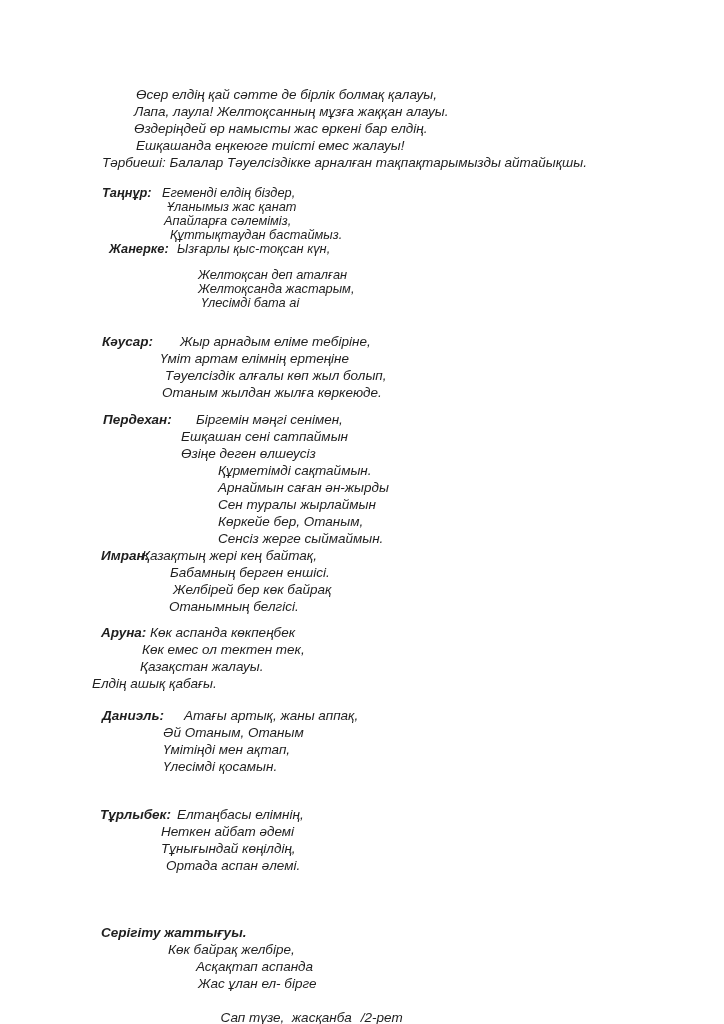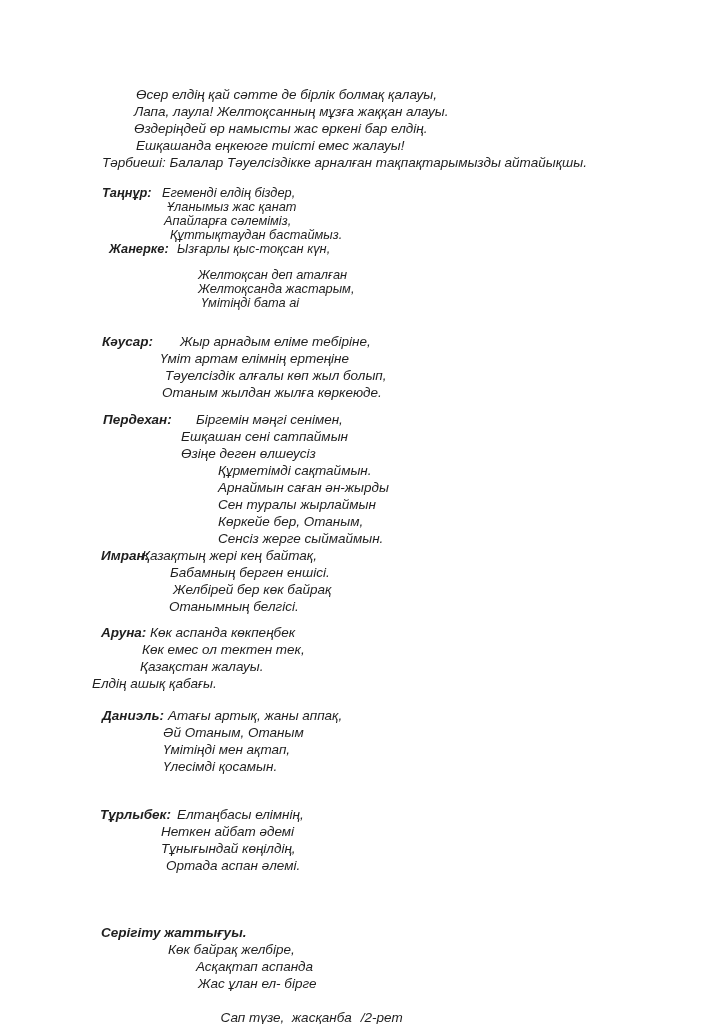--- a/index.html
+++ b/index.html
@@ -43,21 +43,21 @@
     <div class="ln" style="margin-left:167px">Ұланымыз жас қанат</div>
     <div class="ln" style="margin-left:164px">Апайларға сәлеміміз,</div>
     <div class="ln" style="margin-left:170px">Құттықтаудан бастаймыз.</div>
     <div class="ln">
       <span class="at sp" style="left:109px">Жанерке:</span>
       <span class="at" style="left:177px">Ызғарлы қыс-тоқсан күн,</span>
     </div>
     <div class="gap12"></div>
     <div class="ln" style="margin-left:198px">Желтоқсан деп аталған</div>
     <div class="ln" style="margin-left:198px">Желтоқсанда жастарым,</div>
-    <div class="ln" style="margin-left:201px">Үмітіңді бата аі</div>
+    <div class="ln" style="margin-left:201px">Үлесімді бата аі</div>
   </div>
 
   <div class="block" style="top:333px">
     <div class="ln">
       <span class="at sp" style="left:102px">Кәусар:</span>
       <span class="at" style="left:180px">Жыр арнадым еліме тебіріне,</span>
     </div>
     <div class="ln" style="margin-left:160px">Үміт артам елімнің ертеңіне</div>
     <div class="ln" style="margin-left:165px">Тәуелсіздік алғалы көп жыл болып,</div>
     <div class="ln" style="margin-left:162px">Отаным жылдан жылға көркеюде.</div>
@@ -93,21 +93,21 @@
       <span class="at" style="left:150px">Көк аспанда көкпеңбек</span>
     </div>
     <div class="ln" style="margin-left:142px">Көк емес ол тектен тек,</div>
     <div class="ln" style="margin-left:140px">Қазақстан жалауы.</div>
     <div class="ln" style="margin-left:92px">Елдің ашық қабағы.</div>
   </div>
 
   <div class="block" style="top:707px">
     <div class="ln">
       <span class="at sp" style="left:102px">Даниэль:</span>
-      <span class="at" style="left:168px">Атағы артық, жаны аппақ,</span>
+      <span class="at" style="left:184px">Атағы артық, жаны аппақ,</span>
     </div>
     <div class="ln" style="margin-left:163px">Әй Отаным, Отаным</div>
     <div class="ln" style="margin-left:163px">Үмітіңді мен ақтап,</div>
     <div class="ln" style="margin-left:163px">Үлесімді қосамын.</div>
   </div>
 
   <div class="block" style="top:806px">
     <div class="ln">
       <span class="at sp" style="left:100px">Тұрлыбек:</span>
       <span class="at" style="left:177px">Елтаңбасы елімнің,</span>

